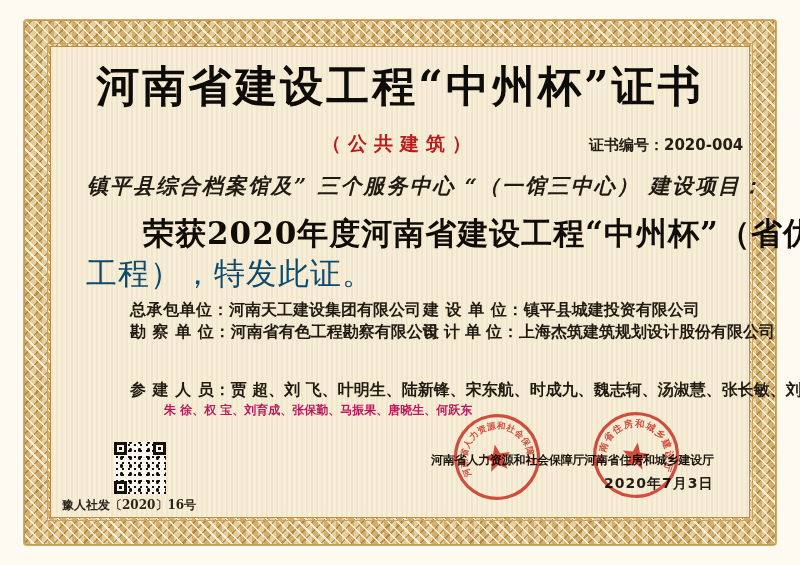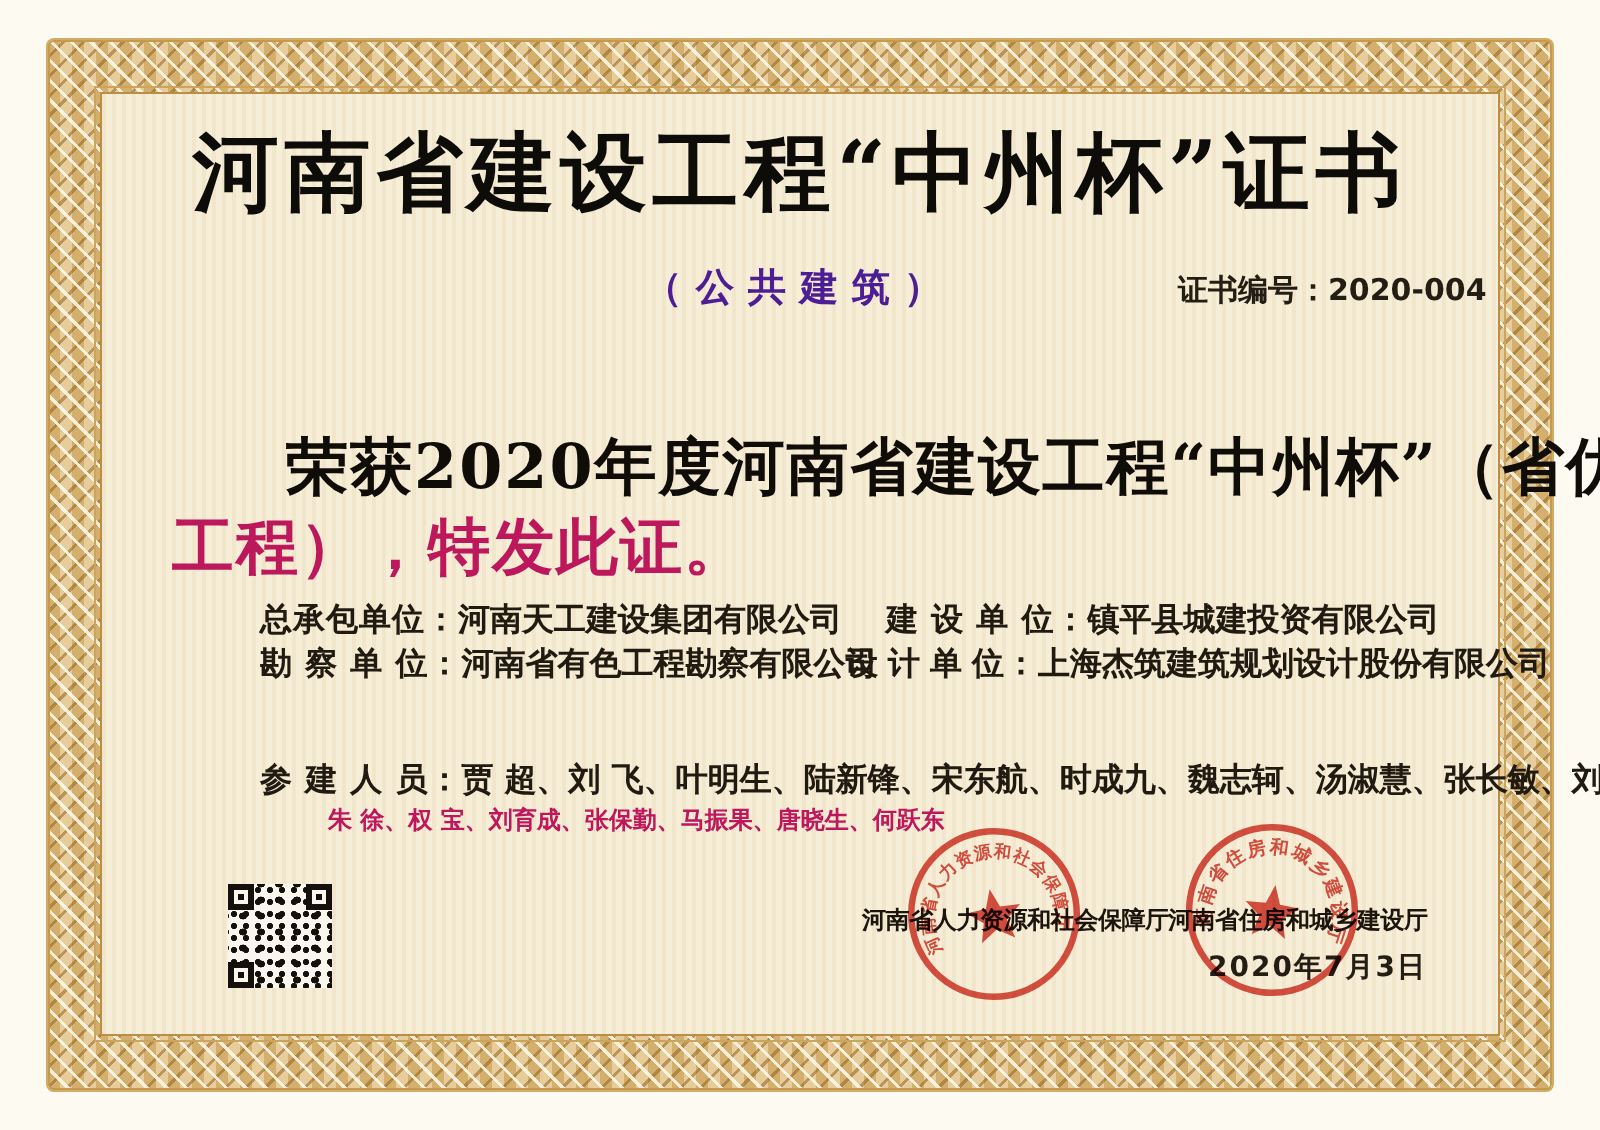--- a/index.html
+++ b/index.html
@@ -30,36 +30,36 @@
   .content{position:absolute;inset:0;color:#17130e;border-radius:24px;}
   .abs{position:absolute;white-space:nowrap;}
 
   .title{
     left:0;right:0;top:58px;text-align:center;
     font-size:43px;font-weight:bold;letter-spacing:3px;
     color:#0e0c09;
   }
   .category{
     left:0;right:0;top:131px;text-align:center;
-    font-size:19px;font-weight:bold;letter-spacing:7px;color:#4c1d95;
+    font-size:19px;font-weight:bold;letter-spacing:7px;color:#b91c1c;
   }
   .certno{
     left:589px;top:136px;font-size:15px;font-weight:bold;
     font-family:"DejaVu Sans","Liberation Sans",sans-serif;color:#241d14;
   }
   .project{
     left:87px;top:172px;font-size:21px;font-weight:bold;font-style:italic;
     letter-spacing:2px;color:#201a12;
   }
   .award1{left:143px;top:213px;font-size:31px;font-weight:bold;letter-spacing:1px;color:#100d09;}
-  .award2{left:86px;top:253px;font-size:31px;font-weight:bold;letter-spacing:1px;color:#be185d;}
+  .award2{left:86px;top:253px;font-size:31px;font-weight:normal;letter-spacing:1px;color:#0c4a6e;}
 
   .units{font-family:"DejaVu Sans","Liberation Sans",sans-serif;font-size:16px;font-weight:bold;color:#211a11;}
   .u-l0{left:130px;top:300px;} .u-l1{left:130px;top:322px;} .u-l2{left:130px;top:344px;}
-  .u-r0{left:423px;top:300px;margin-left:20px;} .u-r1{left:423px;top:322px;font-family:Liberation Serif, serif;} .u-r2{left:423px;top:344px;}
+  .u-r0{left:423px;top:300px;} .u-r1{left:423px;top:322px;font-family:Liberation Serif, serif;} .u-r2{left:423px;top:344px;}
   .unit-label{letter-spacing:0.5px;}
   .parts1{left:130px;top:380px;font-family:"DejaVu Sans","Liberation Sans",sans-serif;font-size:16px;font-weight:bold;color:#211a11;}
   .parts2{left:164px;top:402px;font-family:"DejaVu Sans","Liberation Sans",sans-serif;font-size:12px;font-weight:bold;color:#be185d;}
 
   .issuer1{left:431px;top:452px;font-size:12px;font-weight:bold;letter-spacing:-0.2px;color:#1c150d;z-index:2;}
   .issuer2{left:584px;top:452px;font-size:12px;font-weight:bold;letter-spacing:-0.2px;color:#1c150d;z-index:2;}
   .issue-date{left:604px;top:475px;font-size:14px;font-weight:bold;letter-spacing:1px;color:#241d14;
     font-family:"DejaVu Sans","Liberation Sans",sans-serif;z-index:2;}
   .doc-no{left:62px;top:497px;font-size:12px;font-weight:600;color:#2a2318;}
 
@@ -90,39 +90,41 @@
 <div class="inner"></div>
 
 <div class="content">
 
   <div class="abs title">河南省建设工程“中州杯”证书</div>
 
   <div class="abs category">（公共建筑）</div>
 
   <div class="abs certno"><span>证书编号：</span><span>2020-004</span></div>
 
+  <div class="abs project">镇平县综合档案馆及” 三个服务中心 “（一馆三中心） 建设项目：</div>
 
   <div class="abs award1">荣获2020年度河南省建设工程“中州杯”（省优质</div>
   <div class="abs award2">工程），特发此证。</div>
 
   <div class="abs units u-l0"><span class="unit-label">总承包单位：</span><span>河南天工建设集团有限公司</span></div>
   <div class="abs units u-l1"><span class="unit-label">勘 察 单 位：</span><span>河南省有色工程勘察有限公司</span></div>
 
   <div class="abs units u-r0"><span class="unit-label">建 设 单 位：</span><span>镇平县城建投资有限公司</span></div>
   <div class="abs units u-r1"><span class="unit-label">设 计 单 位：</span><span>上海杰筑建筑规划设计股份有限公司</span></div>
 
   <div class="abs parts1"><span class="unit-label">参 建 人 员：</span><span>贾 超、刘 飞、叶明生、陆新锋、宋东航、时成九、魏志轲、汤淑慧、张长敏、刘 谦、</span></div>
   <div class="abs parts2"><span>朱 徐、权 宝、刘育成、张保勤、马振果、唐晓生、何跃东</span></div>
 
   <div class="qr">
     <div class="finder f-tl"></div>
     <div class="finder f-tr"></div>
     <div class="finder f-bl"></div>
   </div>
 
+  <div class="abs doc-no">豫人社发〔2020〕16号</div>
 
   <div class="abs issuer1">河南省人力资源和社会保障厅</div>
   <div class="abs issuer2">河南省住房和城乡建设厅</div>
   <div class="abs issue-date">2020年7月3日</div>
 
   <svg class="seal seal-1" viewBox="0 0 100 100">
     <defs>
         <path id="arc1" d="M 18,64 A 34,34 0 1 1 82,64" fill="none"></path>
       </defs>
     <circle cx="50" cy="50" r="46" fill="none" stroke="#d43b2f" stroke-width="3.6"></circle>

